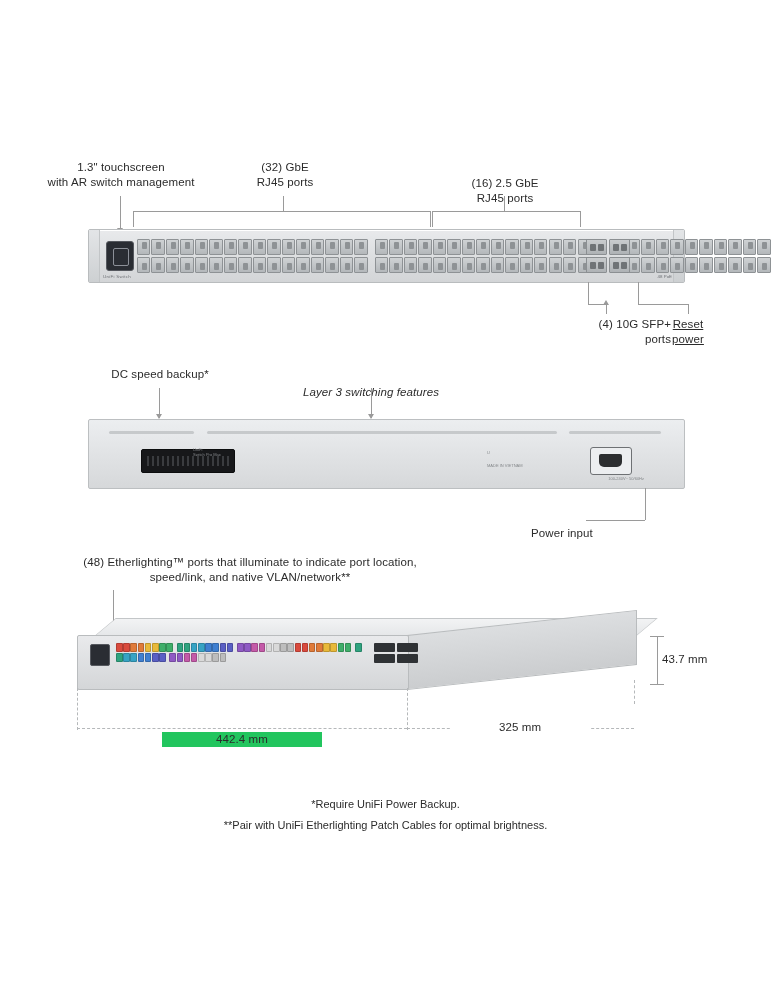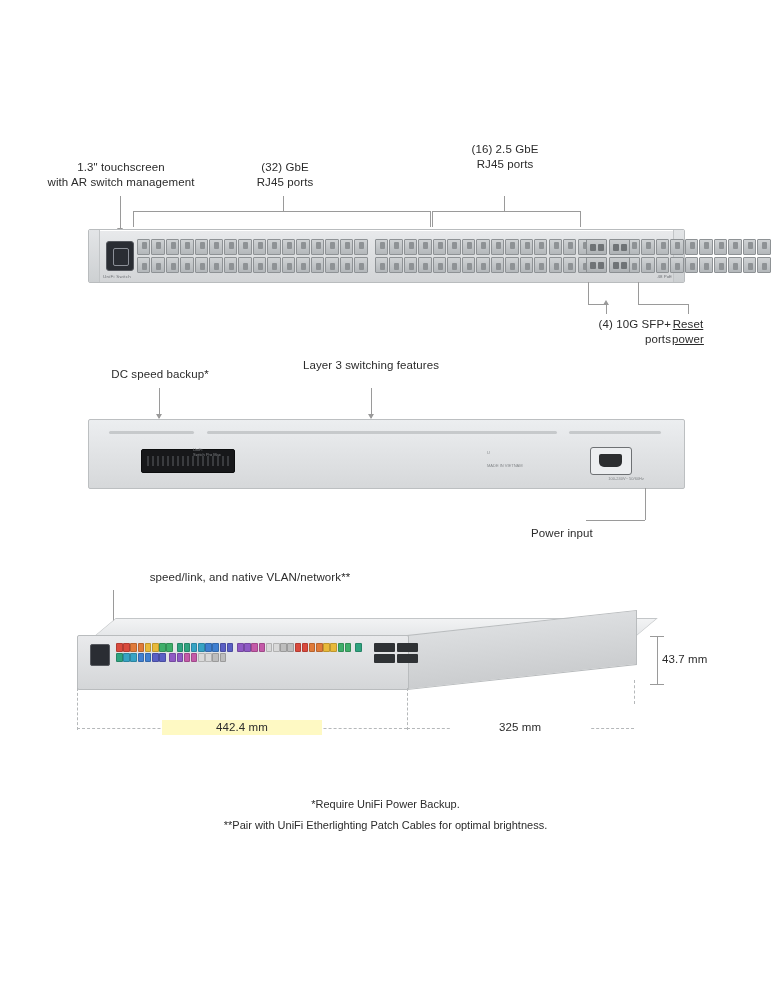--- a/index.html
+++ b/index.html
@@ -68,21 +68,21 @@
 <body>
 
 <div class="lbl" style="left:26px;top:160px;width:190px;">
   <span>1.3" touchscreen</span><br>
   <span>with AR switch management</span>
 </div>
 <div class="lbl" style="left:215px;top:160px;width:140px;">
   <span>(32) GbE</span><br>
   <span>RJ45 ports</span>
 </div>
-<div class="lbl" style="left:435px;top:142px;width:140px;">
+<div class="lbl" style="left:435px;top:176px;width:140px;">
   <span>(16) 2.5 GbE</span><br>
   <span>RJ45 ports</span>
 </div>
 
 <div class="ln vln" style="left:120px;top:196px;height:34px;"></div>
 <div class="arrow-down" style="left:117px;top:228px;"></div>
 
 <div class="ln hln" style="left:133px;top:211px;width:297px;"></div>
 <div class="ln vln" style="left:133px;top:211px;height:16px;"></div>
 <div class="ln vln" style="left:430px;top:211px;height:16px;"></div>
@@ -298,21 +298,21 @@
 
 <div class="ln vln" style="left:638px;top:282px;height:22px;"></div>
 <div class="ln hln" style="left:638px;top:304px;width:50px;"></div>
 <div class="ln vln" style="left:688px;top:304px;height:10px;"></div>
 <div class="lbl" style="left:638px;top:317px;width:100px;text-decoration:underline;">
   <span>Reset</span><br>
   <span>power</span>
 </div>
 
 <div class="lbl" style="left:40px;top:367px;width:240px;">DC speed backup*</div>
-<div class="lbl" style="left:262px;top:358px;width:218px;">Layer 3 switching features</div>
+<div class="lbl" style="left:262px;top:385px;width:218px;font-style:italic;">Layer 3 switching features</div>
 
 <div class="ln vln" style="left:159px;top:388px;height:30px;"></div>
 <div class="arrow-down" style="left:156px;top:414px;"></div>
 <div class="ln vln" style="left:371px;top:388px;height:30px;"></div>
 <div class="arrow-down" style="left:368px;top:414px;"></div>
 
 <div id="rear">
   <div class="vent" style="left:20px;width:85px;"></div>
   <div class="vent" style="left:118px;width:350px;"></div>
   <div class="vent" style="left:480px;width:92px;"></div>
@@ -324,21 +324,21 @@
   <div class="rearTxt" style="left:398px;top:30px;">U<br>&nbsp;</div>
   <div class="rearTxt" style="left:398px;top:43px;">MADE IN VIETNAM</div>
   <div class="rearTxt" style="right:40px;top:56px;">100-240V~ 50/60Hz</div>
 </div>
 
 <div class="ln vln" style="left:645px;top:488px;height:32px;"></div>
 <div class="ln hln" style="left:586px;top:520px;width:59px;"></div>
 <div class="lbl" style="left:492px;top:526px;width:140px;">Power input</div>
 
 <div class="lbl" style="left:30px;top:555px;width:440px;text-align:center;">
-  <br>
+  <span>(48) Etherlighting™ ports that illuminate to indicate port location,</span><br>
   <span>speed/link, and native VLAN/network**</span>
 </div>
 <div class="ln vln" style="left:113px;top:590px;height:42px;"></div>
 <div class="arrow-down" style="left:110px;top:629px;"></div>
 
 <div id="iso">
   <div class="isoTop"></div>
   <div class="isoSide"></div>
   <div class="isoFront">
     <div class="isoScreen"></div>
@@ -398,21 +398,21 @@
         <div></div>
         <div></div>
       </div>
   </div>
 
   <div class="dimv" style="left:77px;top:88px;height:42px;"></div>
   <div class="dimv" style="left:407px;top:88px;height:42px;"></div>
   <div class="dimv" style="left:634px;top:80px;height:24px;"></div>
   <div class="dimline" style="left:77px;top:128px;width:330px;"></div>
   <div class="dimline" style="left:407px;top:128px;width:227px;"></div>
-  <div class="lbl" style="left:162px;top:120px;width:160px;background:#fef9c3;">442.4 mm</div>
+  <div class="lbl" style="left:162px;top:132px;width:160px;background:#22c55e;">442.4 mm</div>
   <div class="lbl" style="left:450px;top:120px;width:140px;background:#fff;">325 mm</div>
 
   <div class="dimv" style="left:657px;top:36px;height:48px;border-left:1px solid #9a9a9a;"></div>
   <div class="ln hln" style="left:650px;top:36px;width:14px;"></div>
   <div class="ln hln" style="left:650px;top:84px;width:14px;"></div>
   <div class="lbl" style="left:662px;top:52px;width:100px;text-align:left;">43.7 mm</div>
 </div>
 
 <div class="footnote" style="top:796px;text-align:center;">*Require UniFi Power Backup.</div>
 <div class="footnote" style="top:817px;">**Pair with UniFi Etherlighting Patch Cables for optimal brightness.</div>

